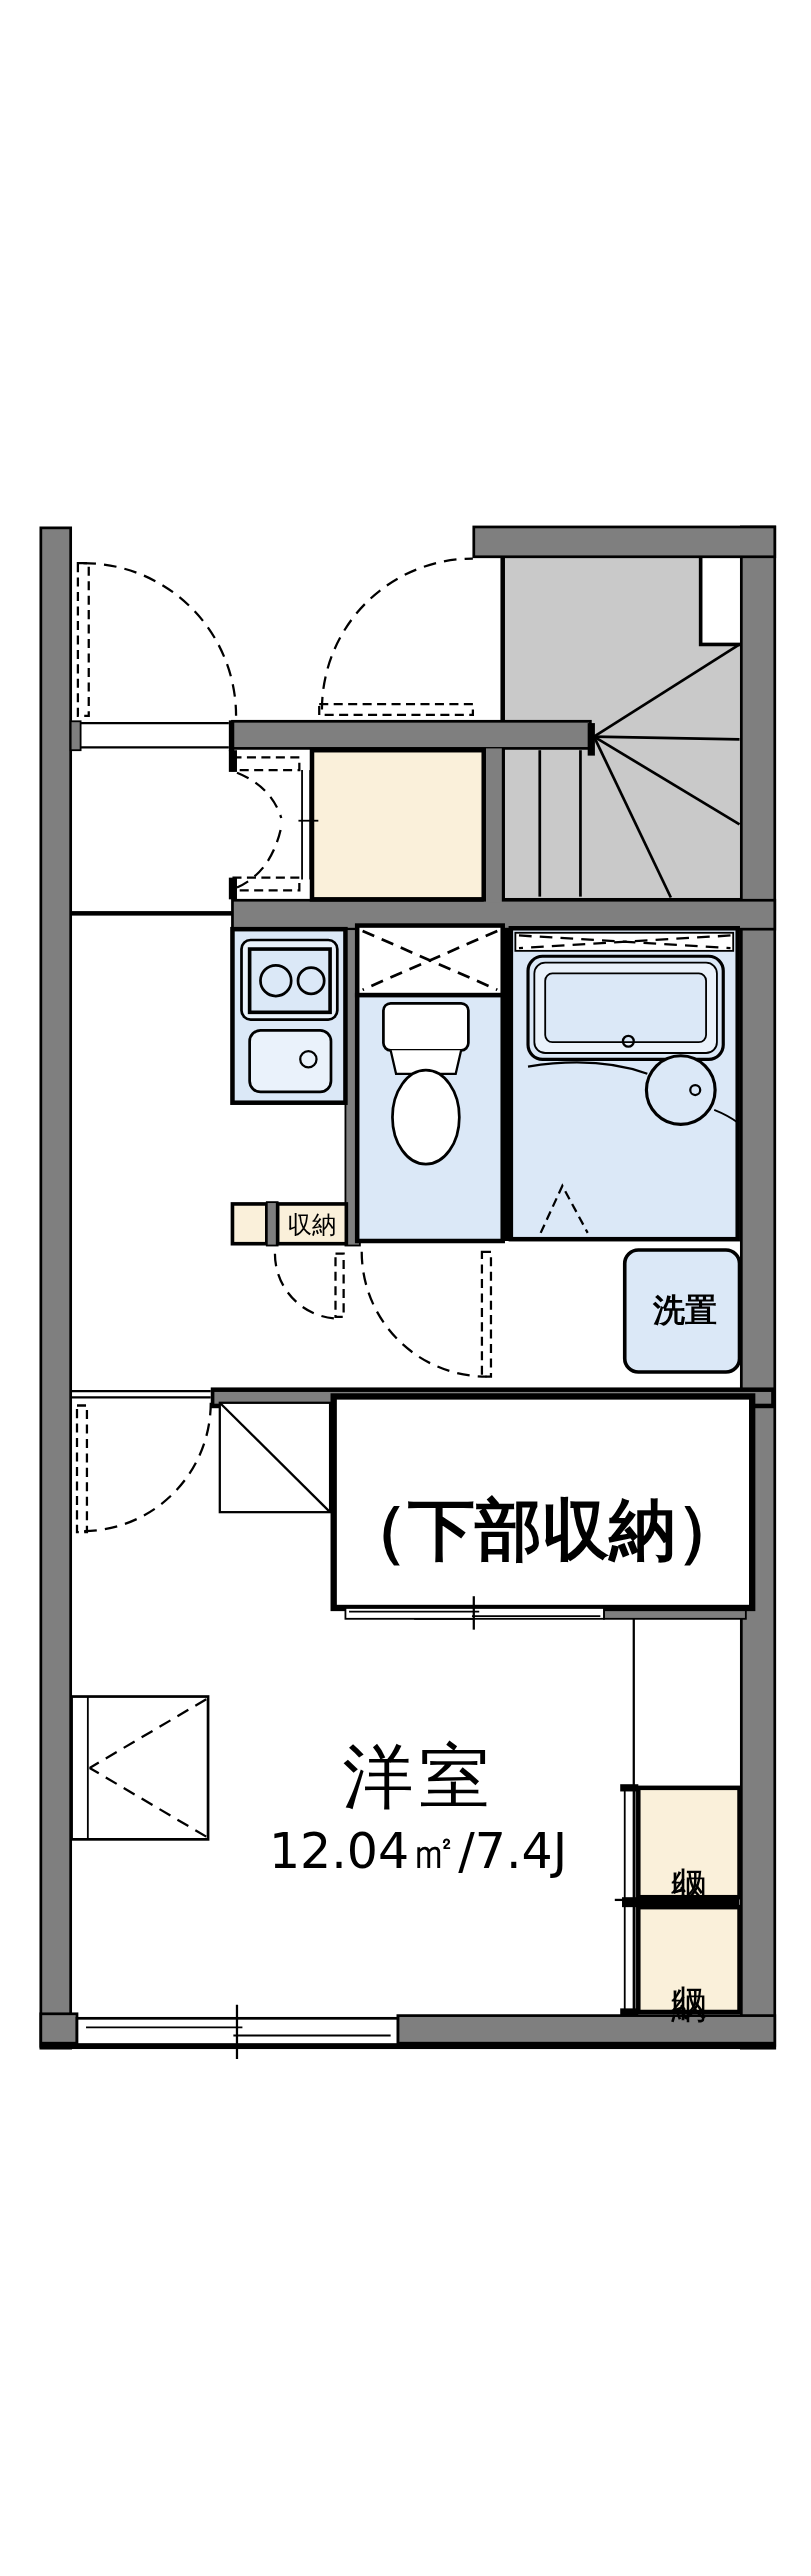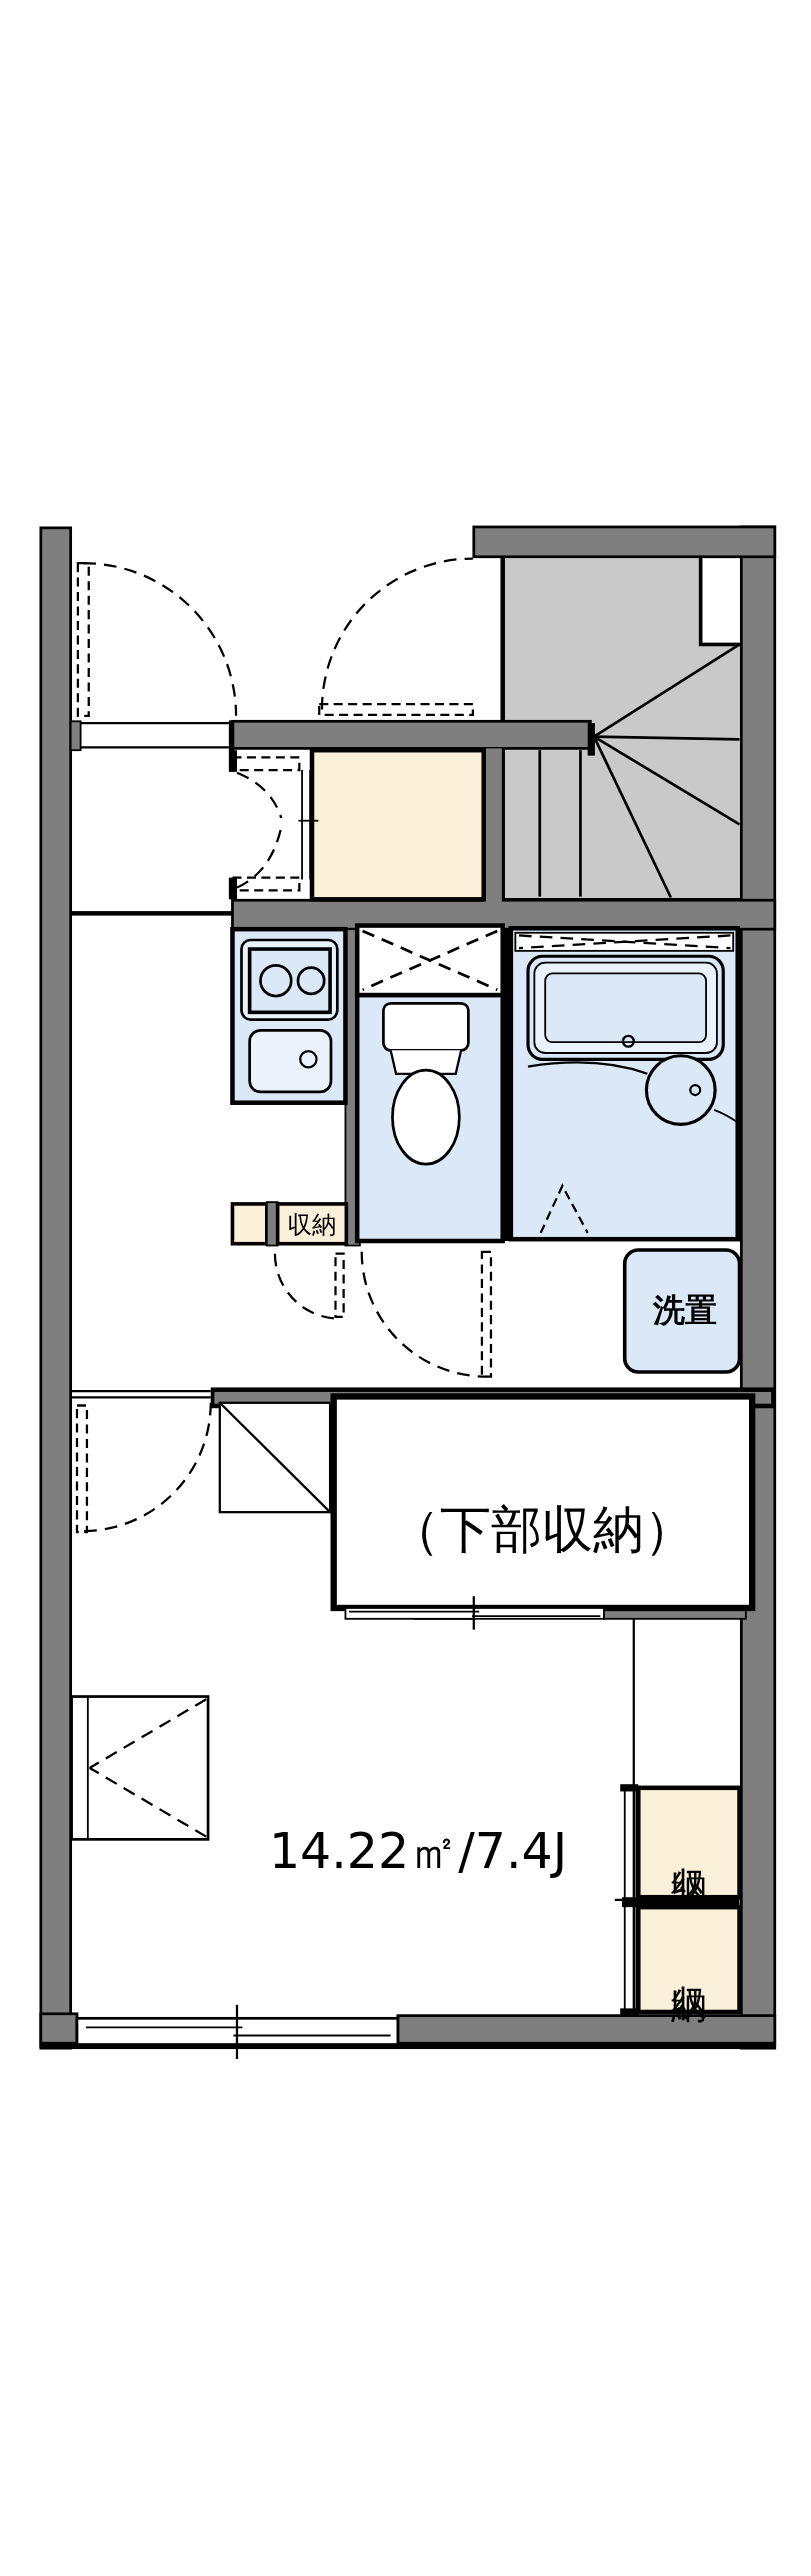--- a/index.html
+++ b/index.html
@@ -178,20 +178,21 @@
     <line class="no k s2" x1="702" y1="1978" x2="702" y2="2226"></line>
     <rect class="bk" x="686" y="1974" width="20" height="8"></rect>
     <rect class="bk" x="686" y="2222" width="20" height="8"></rect>
     <line class="no k s25" x1="680" y1="2102" x2="712" y2="2102"></line>
     <rect class="cr k s5" x="706" y="1978" width="112" height="121"></rect>
     <rect class="bk" x="688" y="2099" width="130" height="11"></rect>
     <rect class="cr k s5" x="706" y="2110" width="112" height="116"></rect>
   </g>
 </svg>
 
-  <div class="lbl" style="left:418px;top:1852px;font-size:49px;">14.22㎡/7.4J</div>
-  <div class="lbl" style="left:542px;top:1530px;font-size:51px;">（下部収納）</div>
+  <div class="lbl" style="left:419px;top:1777px;font-size:71px;font-weight:500;letter-spacing:5.4px;">洋室</div>
+  <div class="lbl" style="left:418px;top:1852px;font-size:49px;">12.04㎡/7.4J</div>
+  <div class="lbl" style="left:542px;top:1530px;font-size:67px;font-weight:bold;">（下部収納）</div>
   <div class="lbl" style="left:685px;top:1311px;font-size:32px;font-weight:bold;">洗置</div>
   <div class="lbl" style="left:312px;top:1225px;font-size:24.4px;">収納</div>
   <div class="lbl vert" style="left:689px;top:1842px;font-size:36px;">収納</div>
   <div class="lbl vert" style="left:689px;top:1960px;font-size:36px;">収納</div>
 </div>
 
 
 </body></html>

